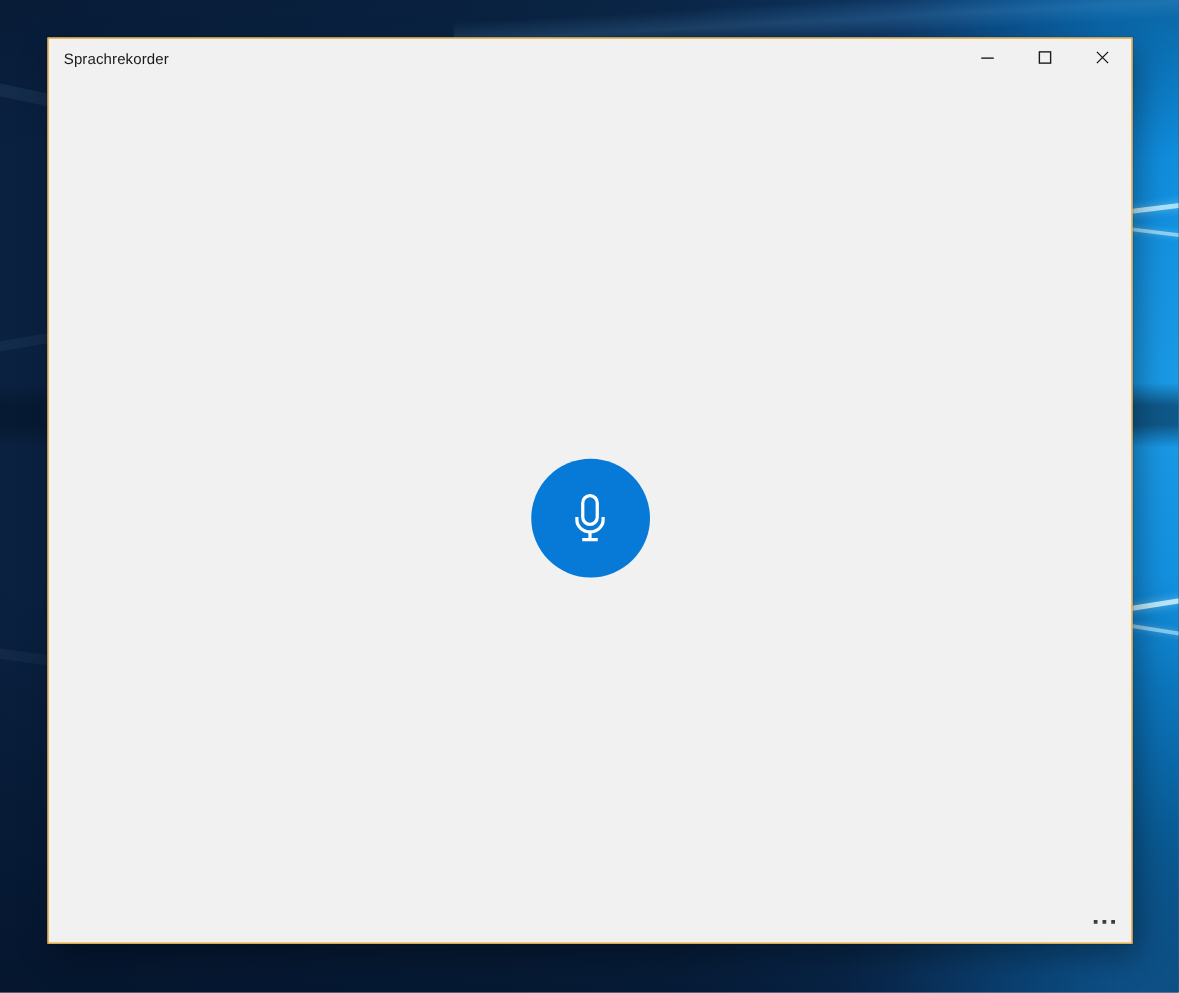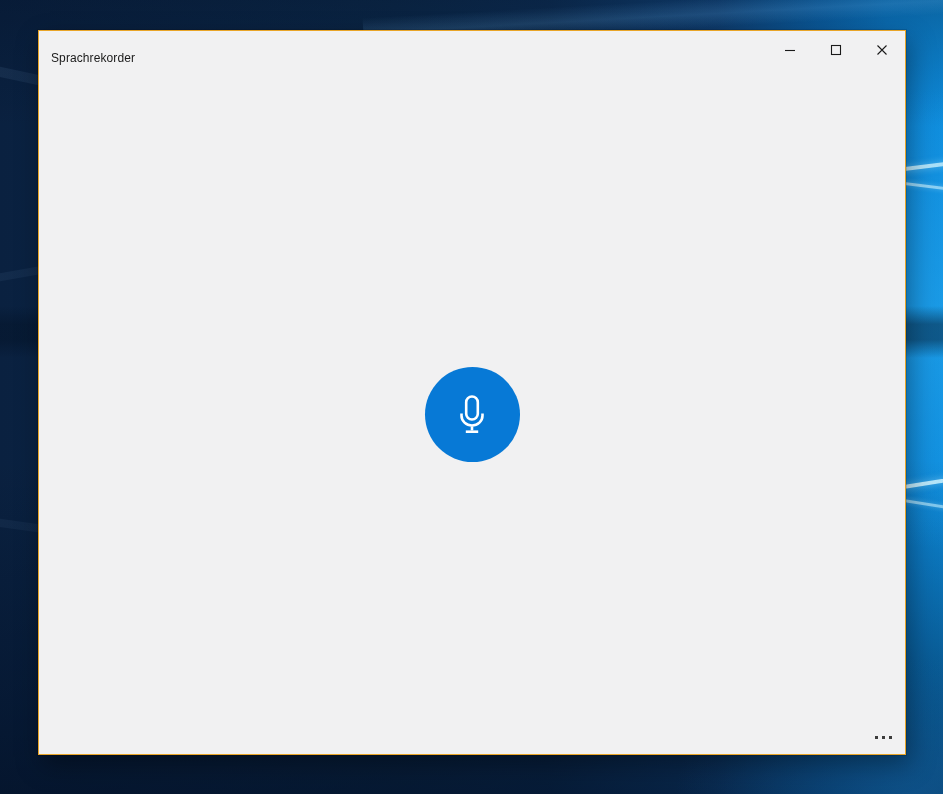--- a/index.html
+++ b/index.html
@@ -62,21 +62,21 @@
   .window{
     position:absolute; left:38px; top:30px; width:868px; height:725px;
     background:var(--win-bg);
     border:1px solid var(--win-border);
     box-shadow:0 0 0 1px rgba(0,0,0,0.12), 4px 10px 24px rgba(0,0,0,0.35);
     display:flex; flex-direction:column;
     z-index:10;
   }
   .titlebar{
     height:34px; flex:0 0 auto;
-    display:flex; align-items:flex-end; justify-content:space-between;
+    display:flex; align-items:flex-start; justify-content:space-between;
   }
   .title{
     margin-left:12px; margin-top:9px;
     font-size:12px; color:var(--glyph); letter-spacing:0.1px;
     white-space:nowrap;
   }
   .caption-buttons{display:flex; height:30px;}
   .caption-btn{
     width:46px; height:30px; border:none; background:transparent;
     display:flex; align-items:center; justify-content:center; cursor:default;

